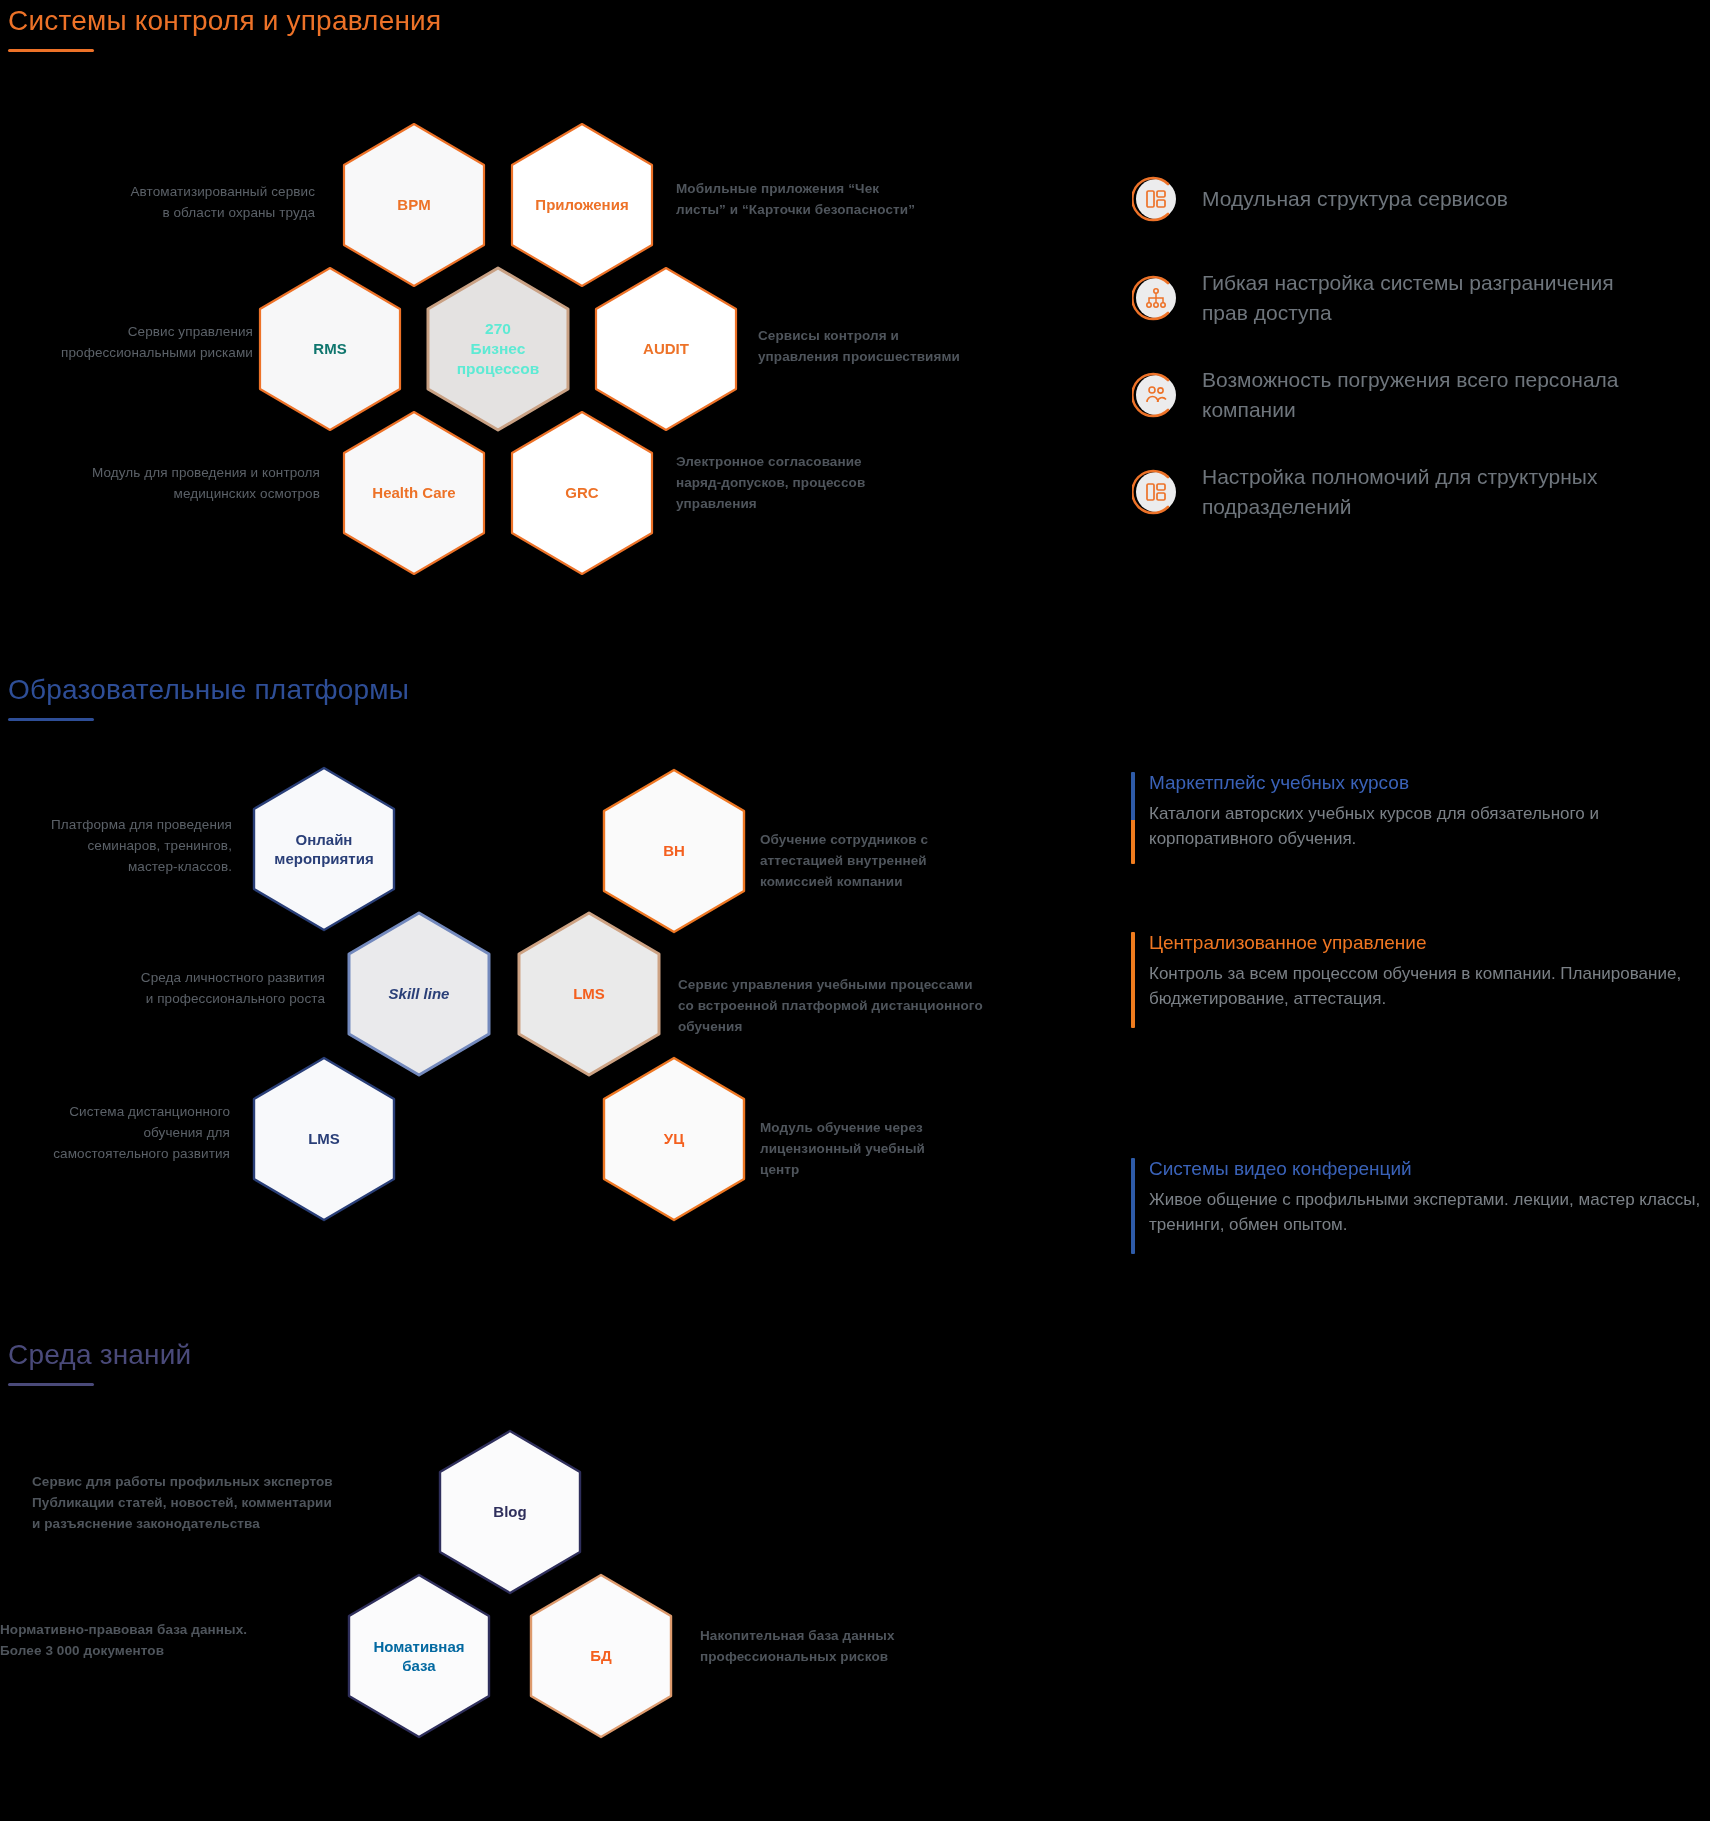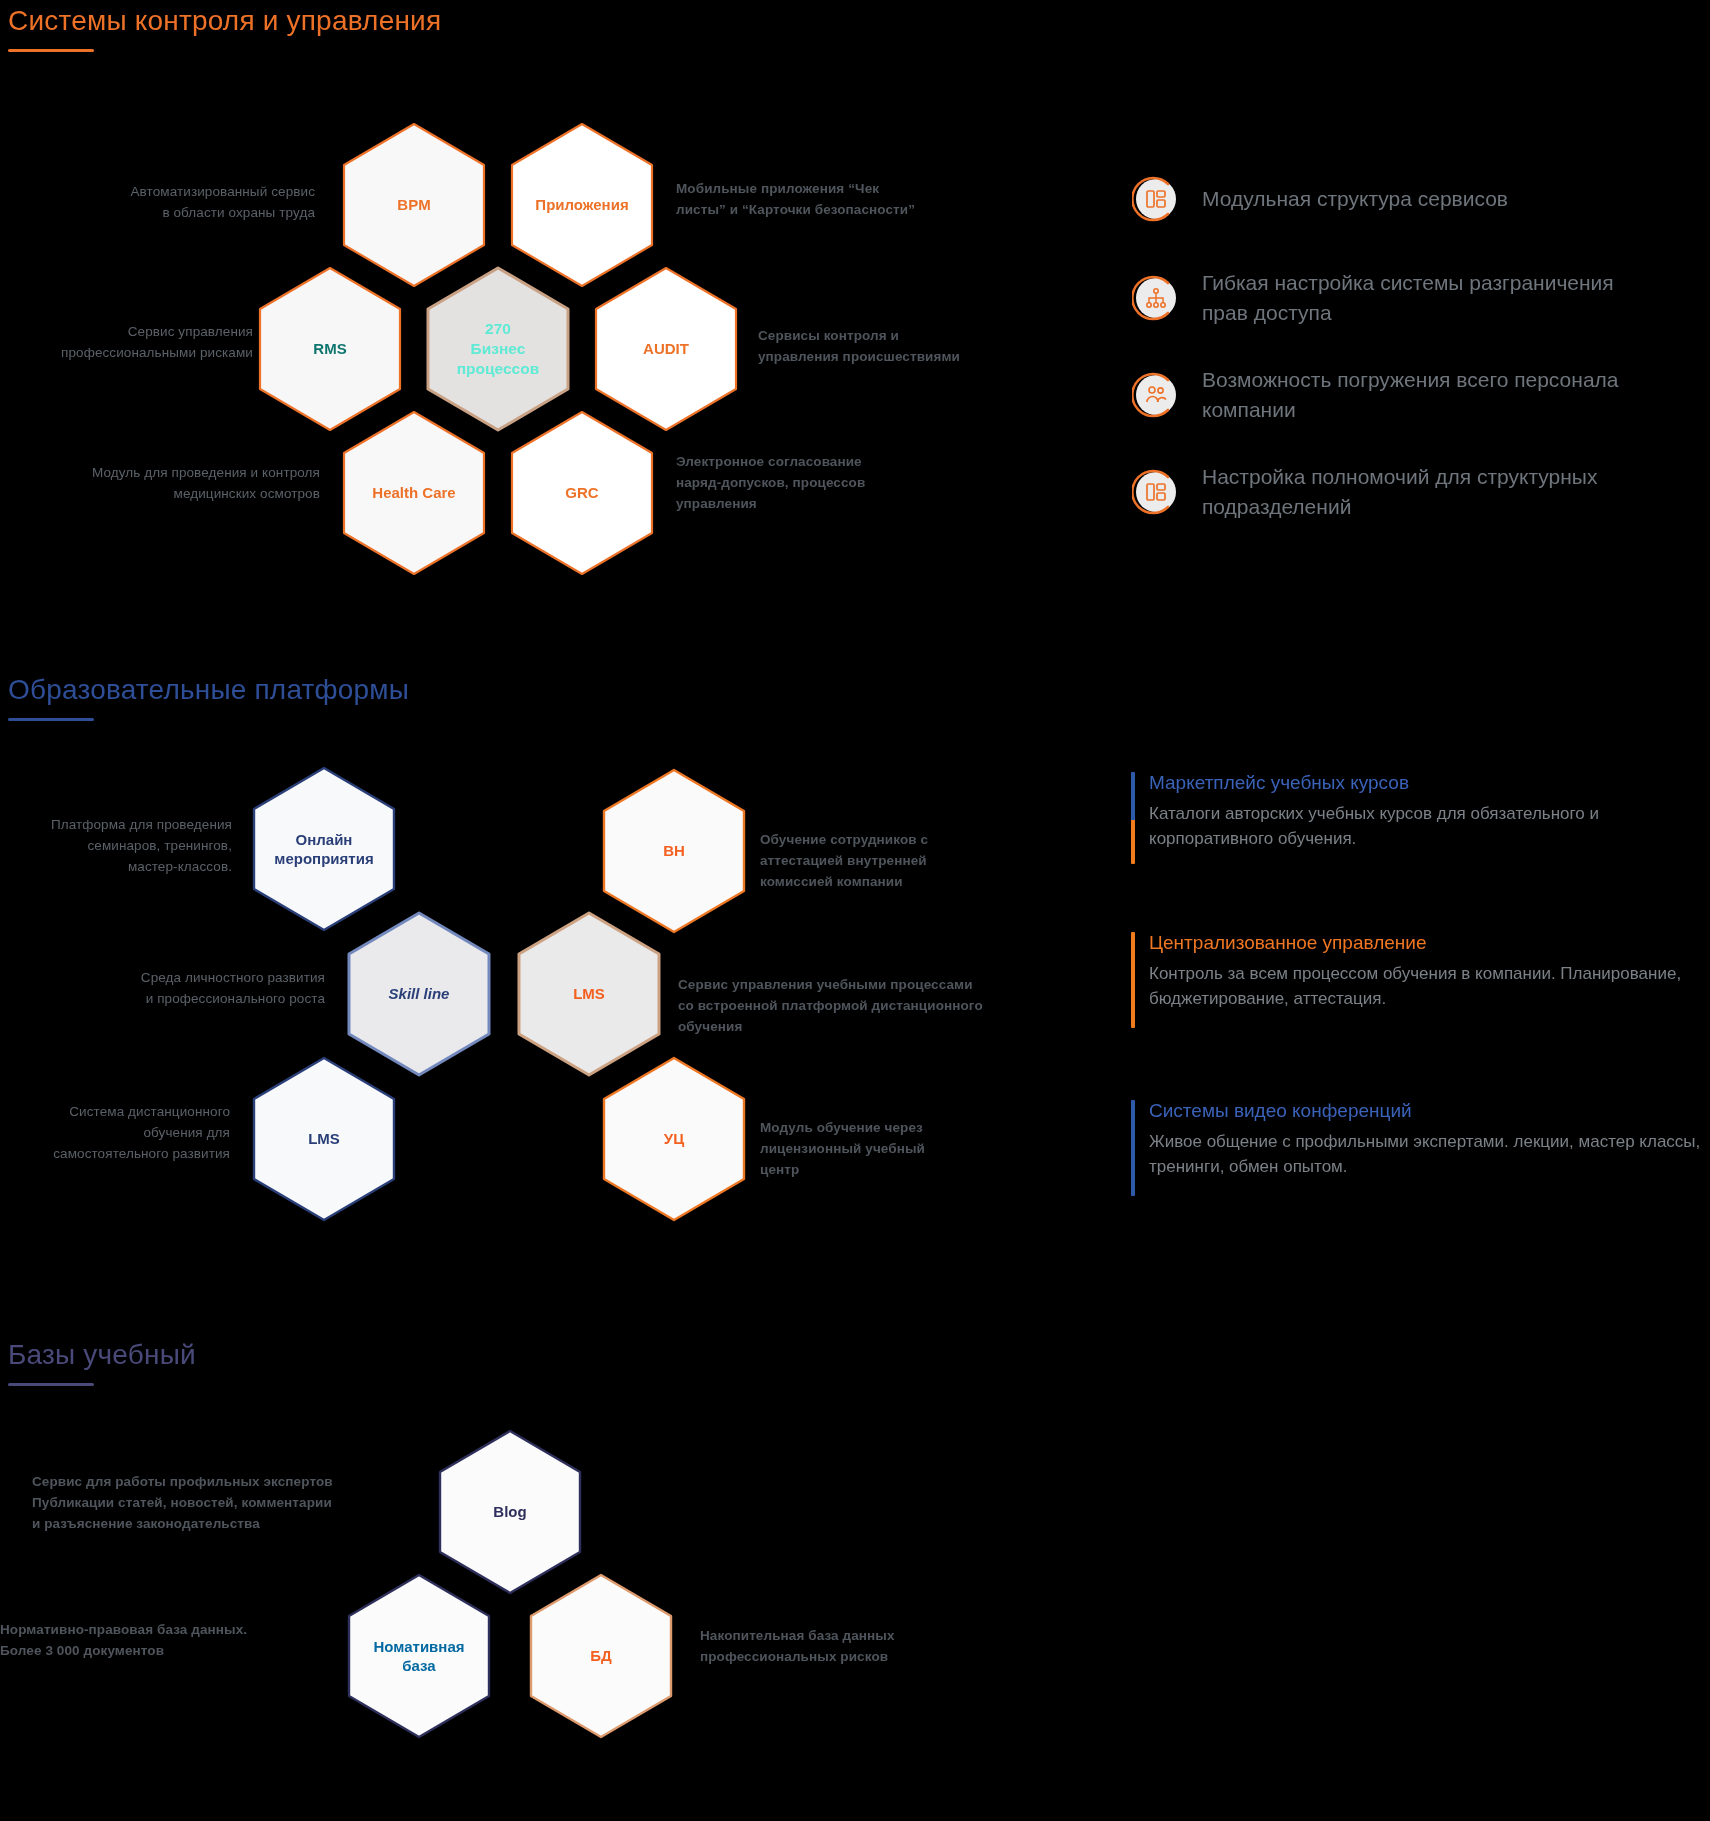--- a/index.html
+++ b/index.html
@@ -276,28 +276,28 @@
     <div class="info-title">Маркетплейс учебных курсов</div>
     <div class="info-body">Каталоги авторских учебных курсов для обязательного и корпоративного обучения.</div>
   </div>
 
   <div class="info orange" style="left:1131px;top:930px;">
     <span class="bar" style="height:96px;background:#f07c1e;"></span>
     <div class="info-title">Централизованное управление</div>
     <div class="info-body">Контроль за всем процессом обучения в компании. Планирование, бюджетирование, аттестация.</div>
   </div>
 
-  <div class="info blue" style="left:1131px;top:1098px;">
+  <div class="info blue" style="left:1131px;top:1156px;">
     <span class="bar" style="height:96px;background:#2e5ba8;"></span>
     <div class="info-title">Системы видео конференций</div>
     <div class="info-body">Живое общение с профильными экспертами. лекции, мастер классы, тренинги, обмен опытом.</div>
   </div>
 
   <div class="sec-head t-indigo" style="left:8px;top:1340px;">
-    <div class="sec-title">Базы учебный</div>
+    <div class="sec-title">Среда знаний</div>
     <div class="sec-rule"></div>
   </div>
 
   <div class="hex" style="left:436px;top:1428px;width:148px;height:168px;">
     <svg viewBox="0 0 148 168" preserveAspectRatio="none">
       <polygon points="74,3 144,44 144,124 74,165 4,124 4,44" fill="#fbfbfc" stroke="#2f2f5c" stroke-width="2.4" stroke-linejoin="round"></polygon>
     </svg>
     <span class="hex-label" style="color:#2f2f5c;">Blog</span>
   </div>
   <div class="hex" style="left:345px;top:1572px;width:148px;height:168px;">

